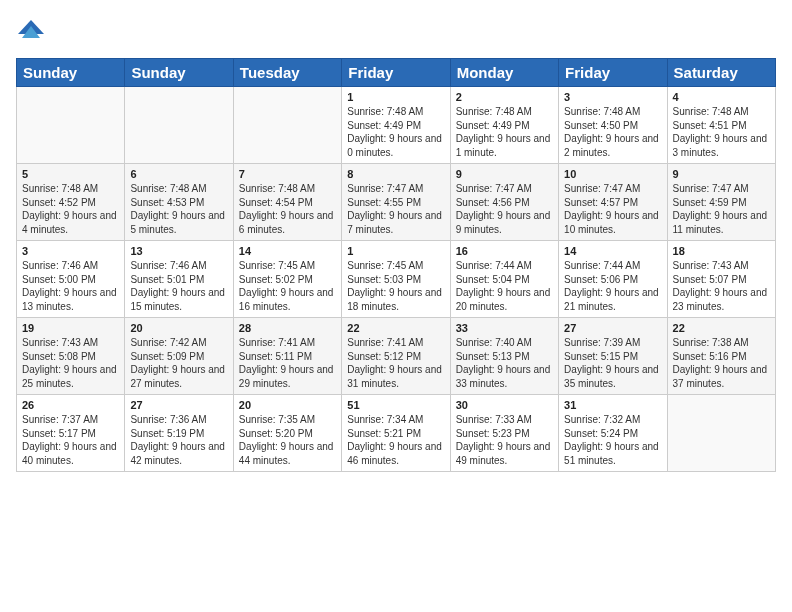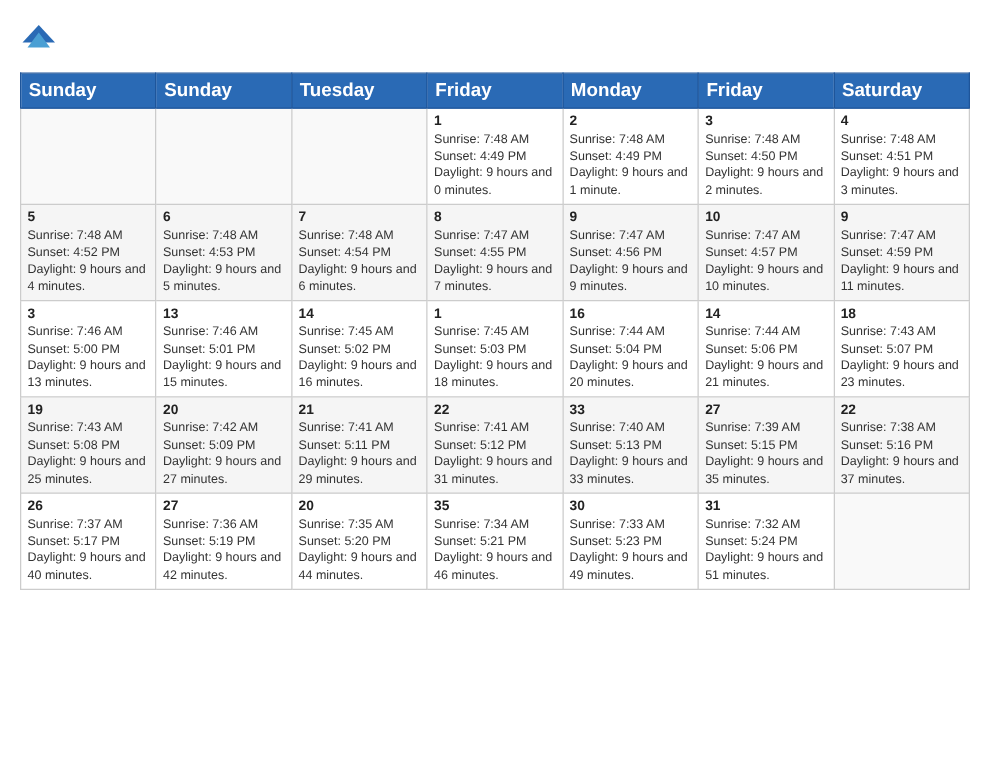--- a/index.html
+++ b/index.html
@@ -252,21 +252,21 @@
           Sunrise: 7:43 AM<br>Sunset: 5:08 PM<br>Daylight: 9 hours and 25 minutes.
         </div>
       </td>
         <td>
         <div class="day-num">20</div>
         <div class="day-info">
           Sunrise: 7:42 AM<br>Sunset: 5:09 PM<br>Daylight: 9 hours and 27 minutes.
         </div>
       </td>
         <td>
-        <div class="day-num">21</div>
+        <div class="day-num">28</div>
         <div class="day-info">
           Sunrise: 7:41 AM<br>Sunset: 5:11 PM<br>Daylight: 9 hours and 29 minutes.
         </div>
       </td>
         <td>
         <div class="day-num">22</div>
         <div class="day-info">
           Sunrise: 7:41 AM<br>Sunset: 5:12 PM<br>Daylight: 9 hours and 31 minutes.
         </div>
       </td>
@@ -302,21 +302,21 @@
           Sunrise: 7:36 AM<br>Sunset: 5:19 PM<br>Daylight: 9 hours and 42 minutes.
         </div>
       </td>
         <td>
         <div class="day-num">20</div>
         <div class="day-info">
           Sunrise: 7:35 AM<br>Sunset: 5:20 PM<br>Daylight: 9 hours and 44 minutes.
         </div>
       </td>
         <td>
-        <div class="day-num">35</div>
+        <div class="day-num">51</div>
         <div class="day-info">
           Sunrise: 7:34 AM<br>Sunset: 5:21 PM<br>Daylight: 9 hours and 46 minutes.
         </div>
       </td>
         <td>
         <div class="day-num">30</div>
         <div class="day-info">
           Sunrise: 7:33 AM<br>Sunset: 5:23 PM<br>Daylight: 9 hours and 49 minutes.
         </div>
       </td>

